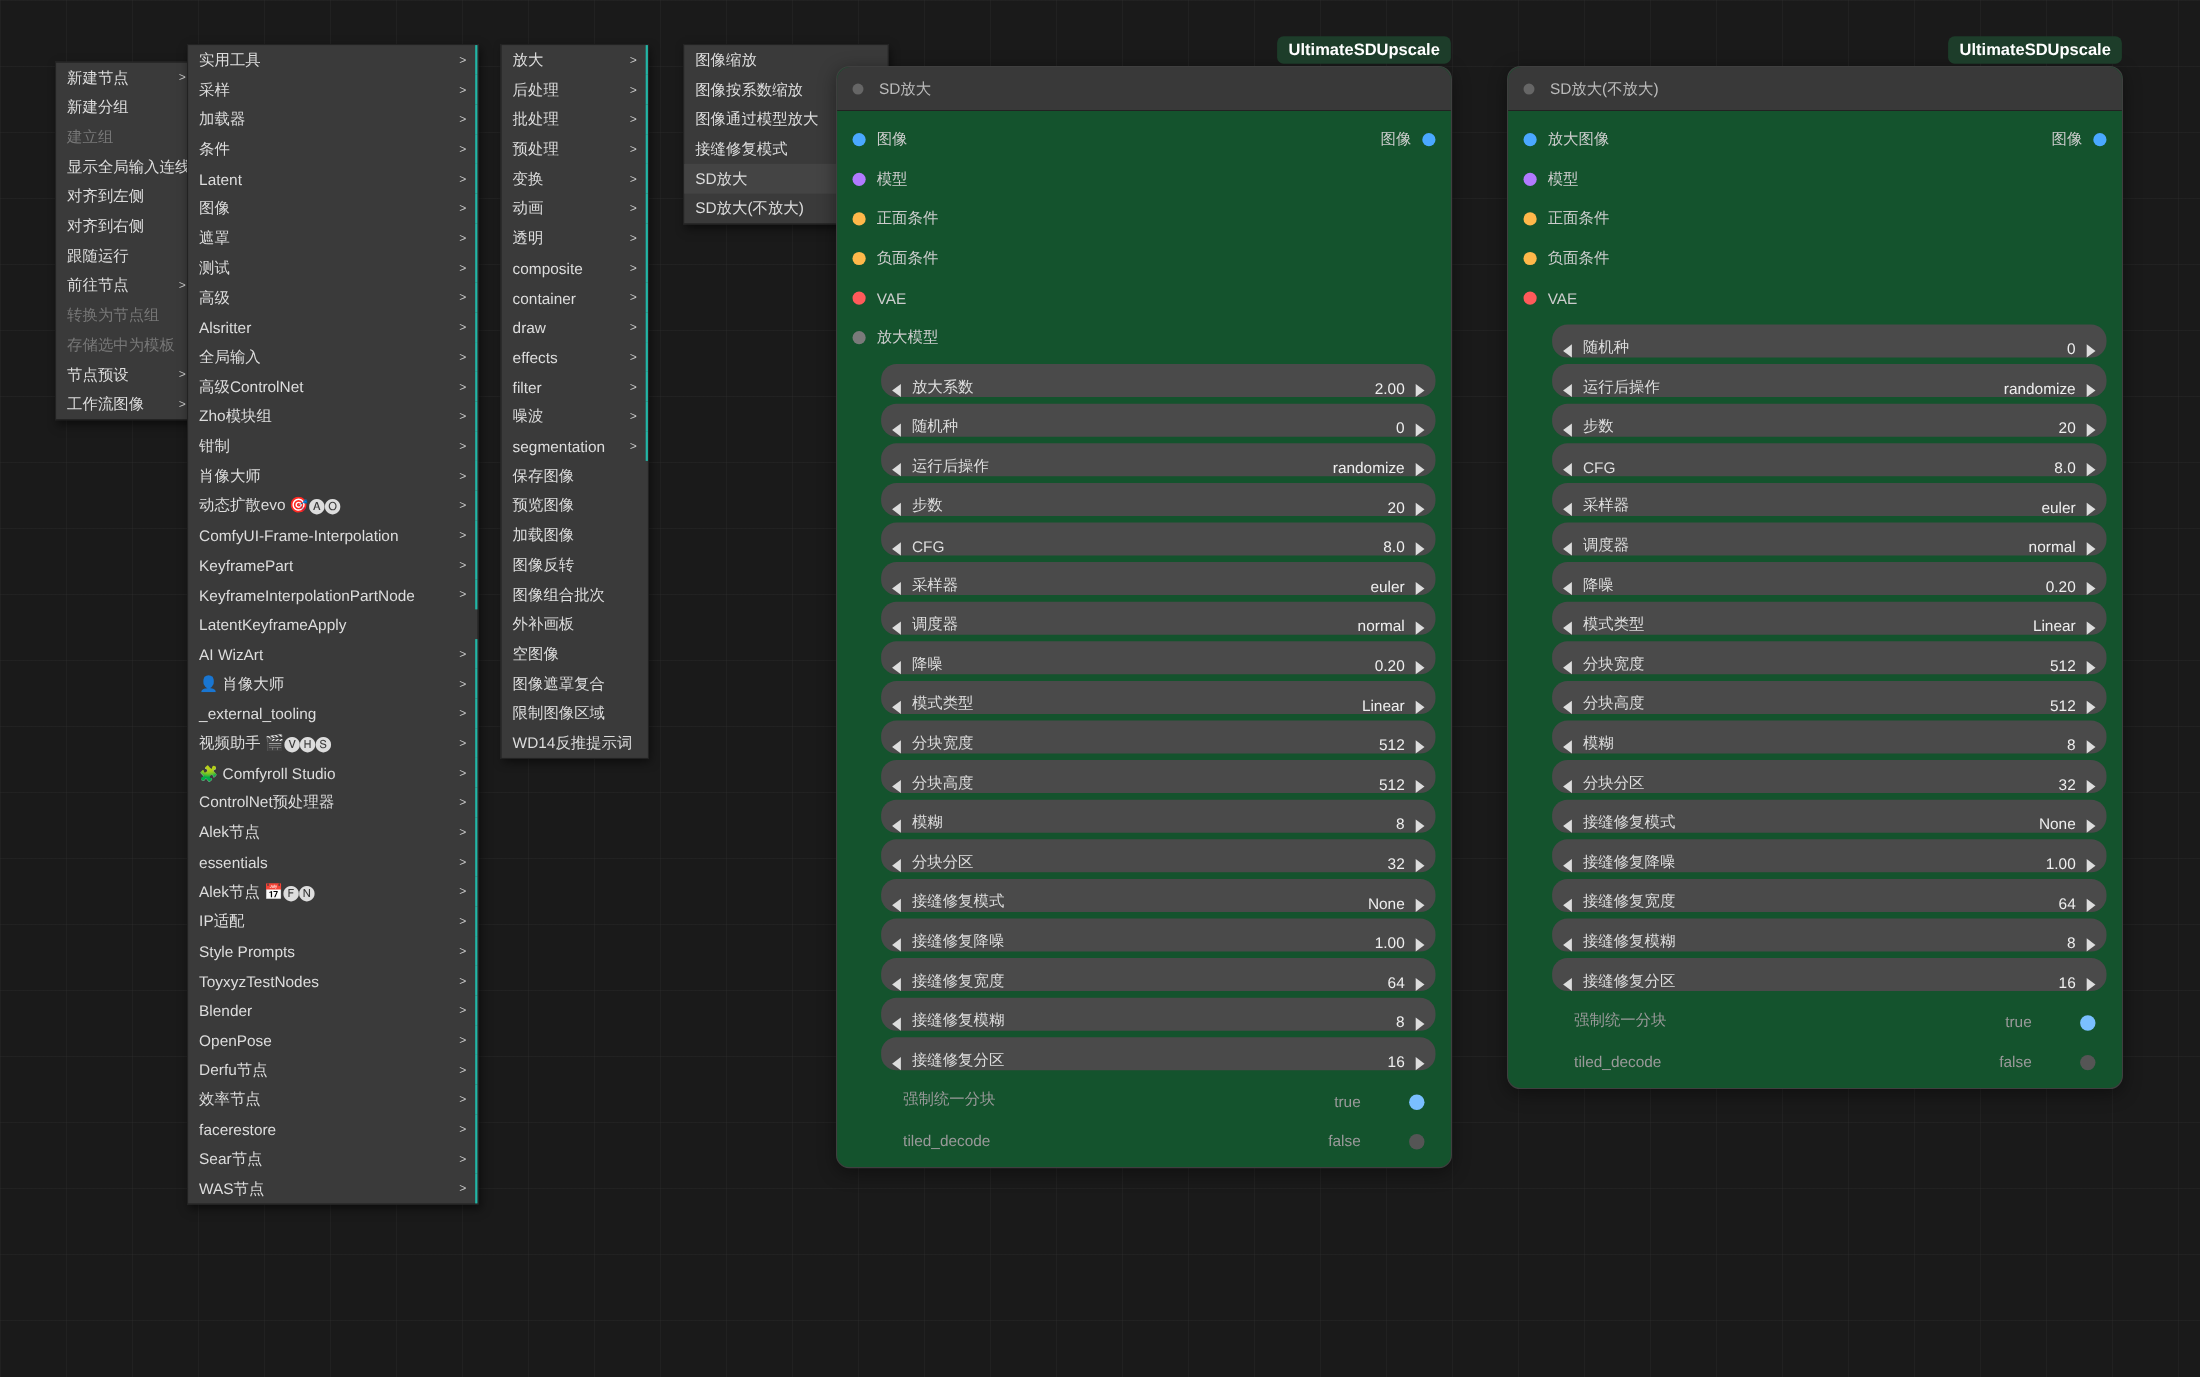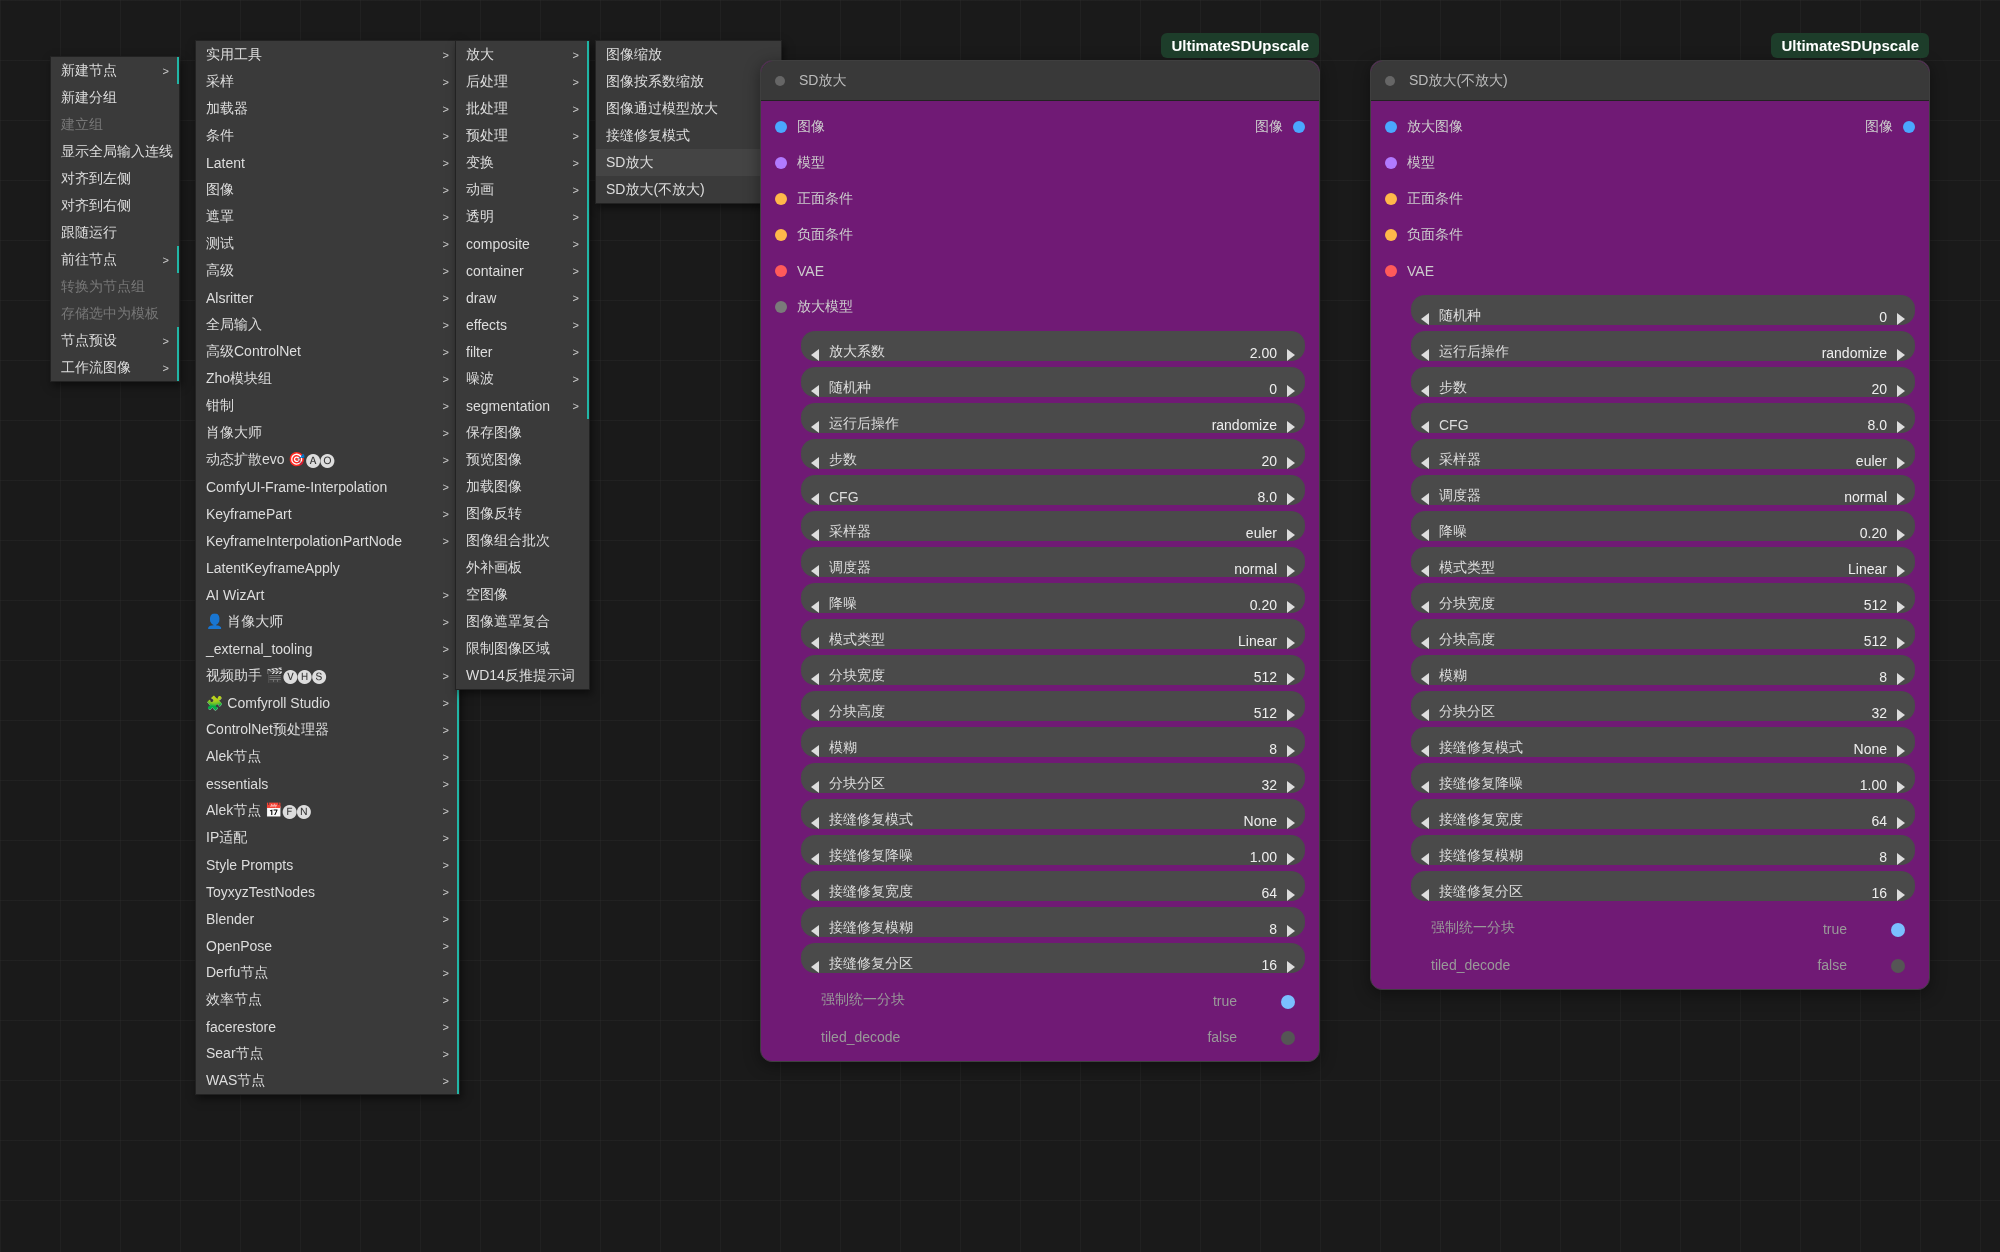--- a/index.html
+++ b/index.html
@@ -51,21 +51,21 @@
   bottom: 0;
   width: 2px;
   background: #1fc4b2;
   opacity: 0.9;
 }
 
 
 .node {
   position: absolute;
   width: 560px;
-  background: #701a75;
+  background: #14532d;
   border: 1px solid #3f3f3f;
   border-radius: 12px;
   box-shadow: 0 4px 16px rgba(0,0,0,0.4);
   overflow: visible;
 }
 .node-badge {
   position: absolute;
   top: -28px;
   right: 0;
   background: #1d3d2a;
@@ -193,21 +193,21 @@
     <div class="menu-item has-sub">
       <span>节点预设</span>
       <span class="chev">&gt;</span>
     </div>
     <div class="menu-item has-sub">
       <span>工作流图像</span>
       <span class="chev">&gt;</span>
     </div>
   </div>
 
-<div class="menu-panel" id="menu-col2" style="left: 195px; top: 40px; width: 265px;">
+<div class="menu-panel" id="menu-col2" style="left: 170px; top: 40px; width: 265px;">
     <div class="menu-item has-sub">
       <span>实用工具</span>
       <span class="chev">&gt;</span>
     </div>
     <div class="menu-item has-sub">
       <span>采样</span>
       <span class="chev">&gt;</span>
     </div>
     <div class="menu-item has-sub">
       <span>加载器</span>
@@ -440,21 +440,21 @@
       <span>图像遮罩复合</span>
     </div>
     <div class="menu-item">
       <span>限制图像区域</span>
     </div>
     <div class="menu-item">
       <span>WD14反推提示词</span>
     </div>
   </div>
 
-<div class="menu-panel" id="menu-col4" style="left: 595px; top: 40px; width: 187px;">
+<div class="menu-panel" id="menu-col4" style="left: 621px; top: 40px; width: 187px;">
     <div class="menu-item">
       <span>图像缩放</span>
     </div>
     <div class="menu-item">
       <span>图像按系数缩放</span>
     </div>
     <div class="menu-item">
       <span>图像通过模型放大</span>
     </div>
     <div class="menu-item">

